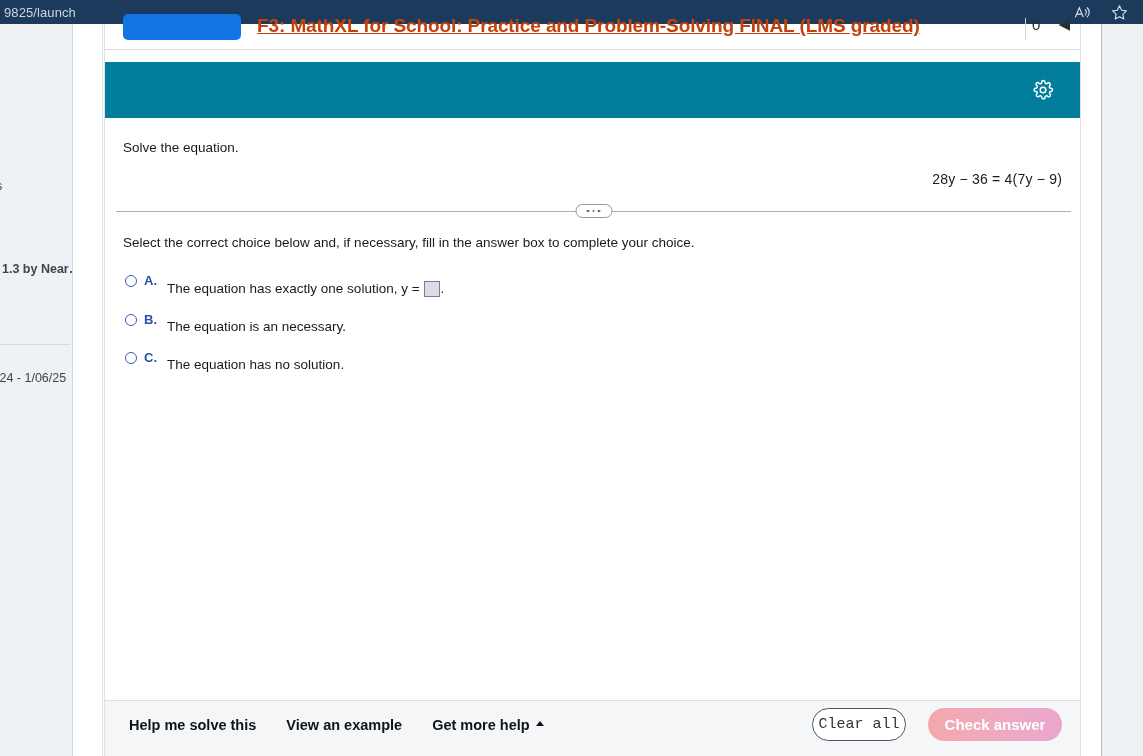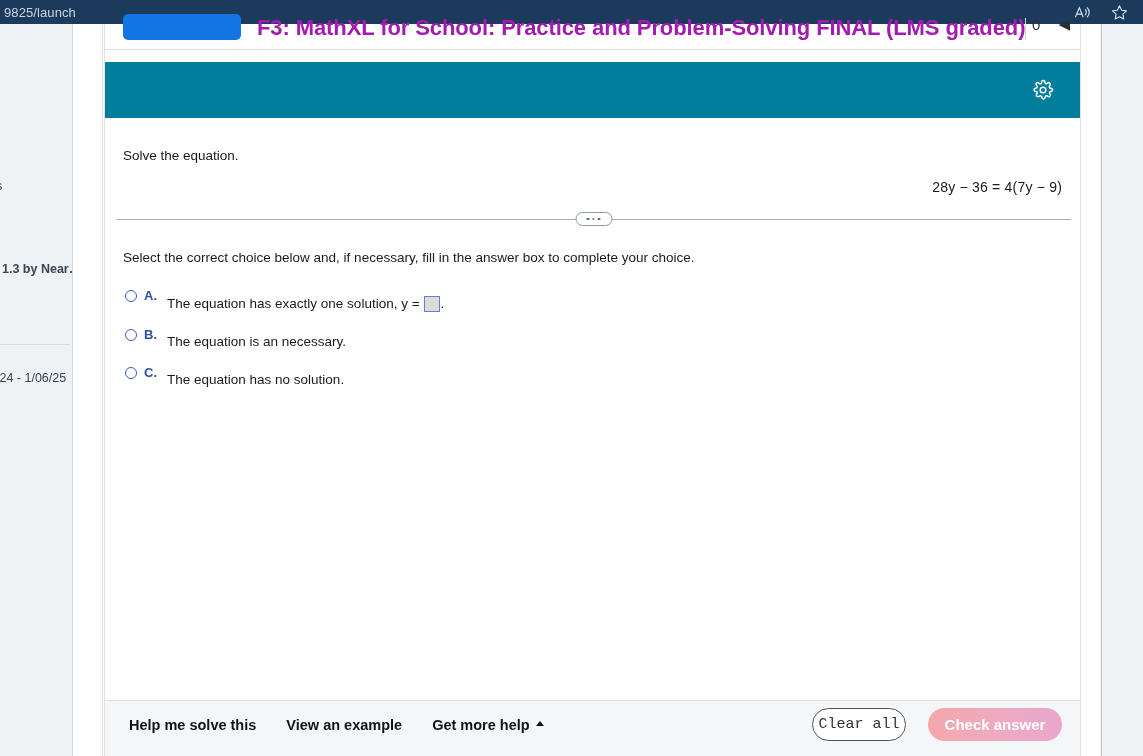--- a/index.html
+++ b/index.html
@@ -113,25 +113,26 @@
     font-size: 13px;
     font-weight: 600;
     display: flex; align-items: center; justify-content: center;
     gap: 5px;
     overflow: hidden;
   }
   .pill-btn .lbl { position: relative; top: 6px; }
   .ex-title {
     position: absolute;
     left: 152px; top: -9px;
-    font-size: 22px;
+    font-size: 19px;
     font-weight: 700;
-    color: #a21caf;
+    color: #c2410c;
     white-space: nowrap;
     letter-spacing: -0.1px;
+    text-decoration: underline;
   }
   .ex-header-right {
     position: absolute;
     right: 10px; top: -9px;
     display: flex; align-items: center; gap: 18px;
     color: #2a2f34;
     font-size: 15px;
   }
   .hdr-sep {
     width: 1px; height: 22px; background: #d2d6da;
@@ -152,21 +153,21 @@
     cursor: pointer;
     display: flex; align-items: center;
     color: #ffffff;
   }
 
   
   .q-body {
     position: absolute;
     left: 0; top: 94px;
     width: 975px;
-    padding: 16px 18px;
+    padding: 8px 18px;
   }
   .q-prompt {
     font-size: 13.5px;
     color: #1a1a1a;
     margin-top: 14px;
     margin-left: 0px;
   }
   .q-equation {
     font-size: 14px;
     color: #1a1a1a;
@@ -197,21 +198,21 @@
     gap: 3px;
   }
   .split-handle i {
     width: 2.5px; height: 2.5px; border-radius: 50%;
     background: #5a656f; display: block;
   }
 
   .q-instruction {
     font-size: 13.5px;
     color: #1a1a1a;
-    margin-top: 30px;
+    margin-top: 23px;
   }
 
   .choices { margin-top: 22px; }
   .choice-row {
     display: flex;
     align-items: flex-start;
     margin-bottom: 15px;
     padding-left: 2px;
   }
   .radio {

